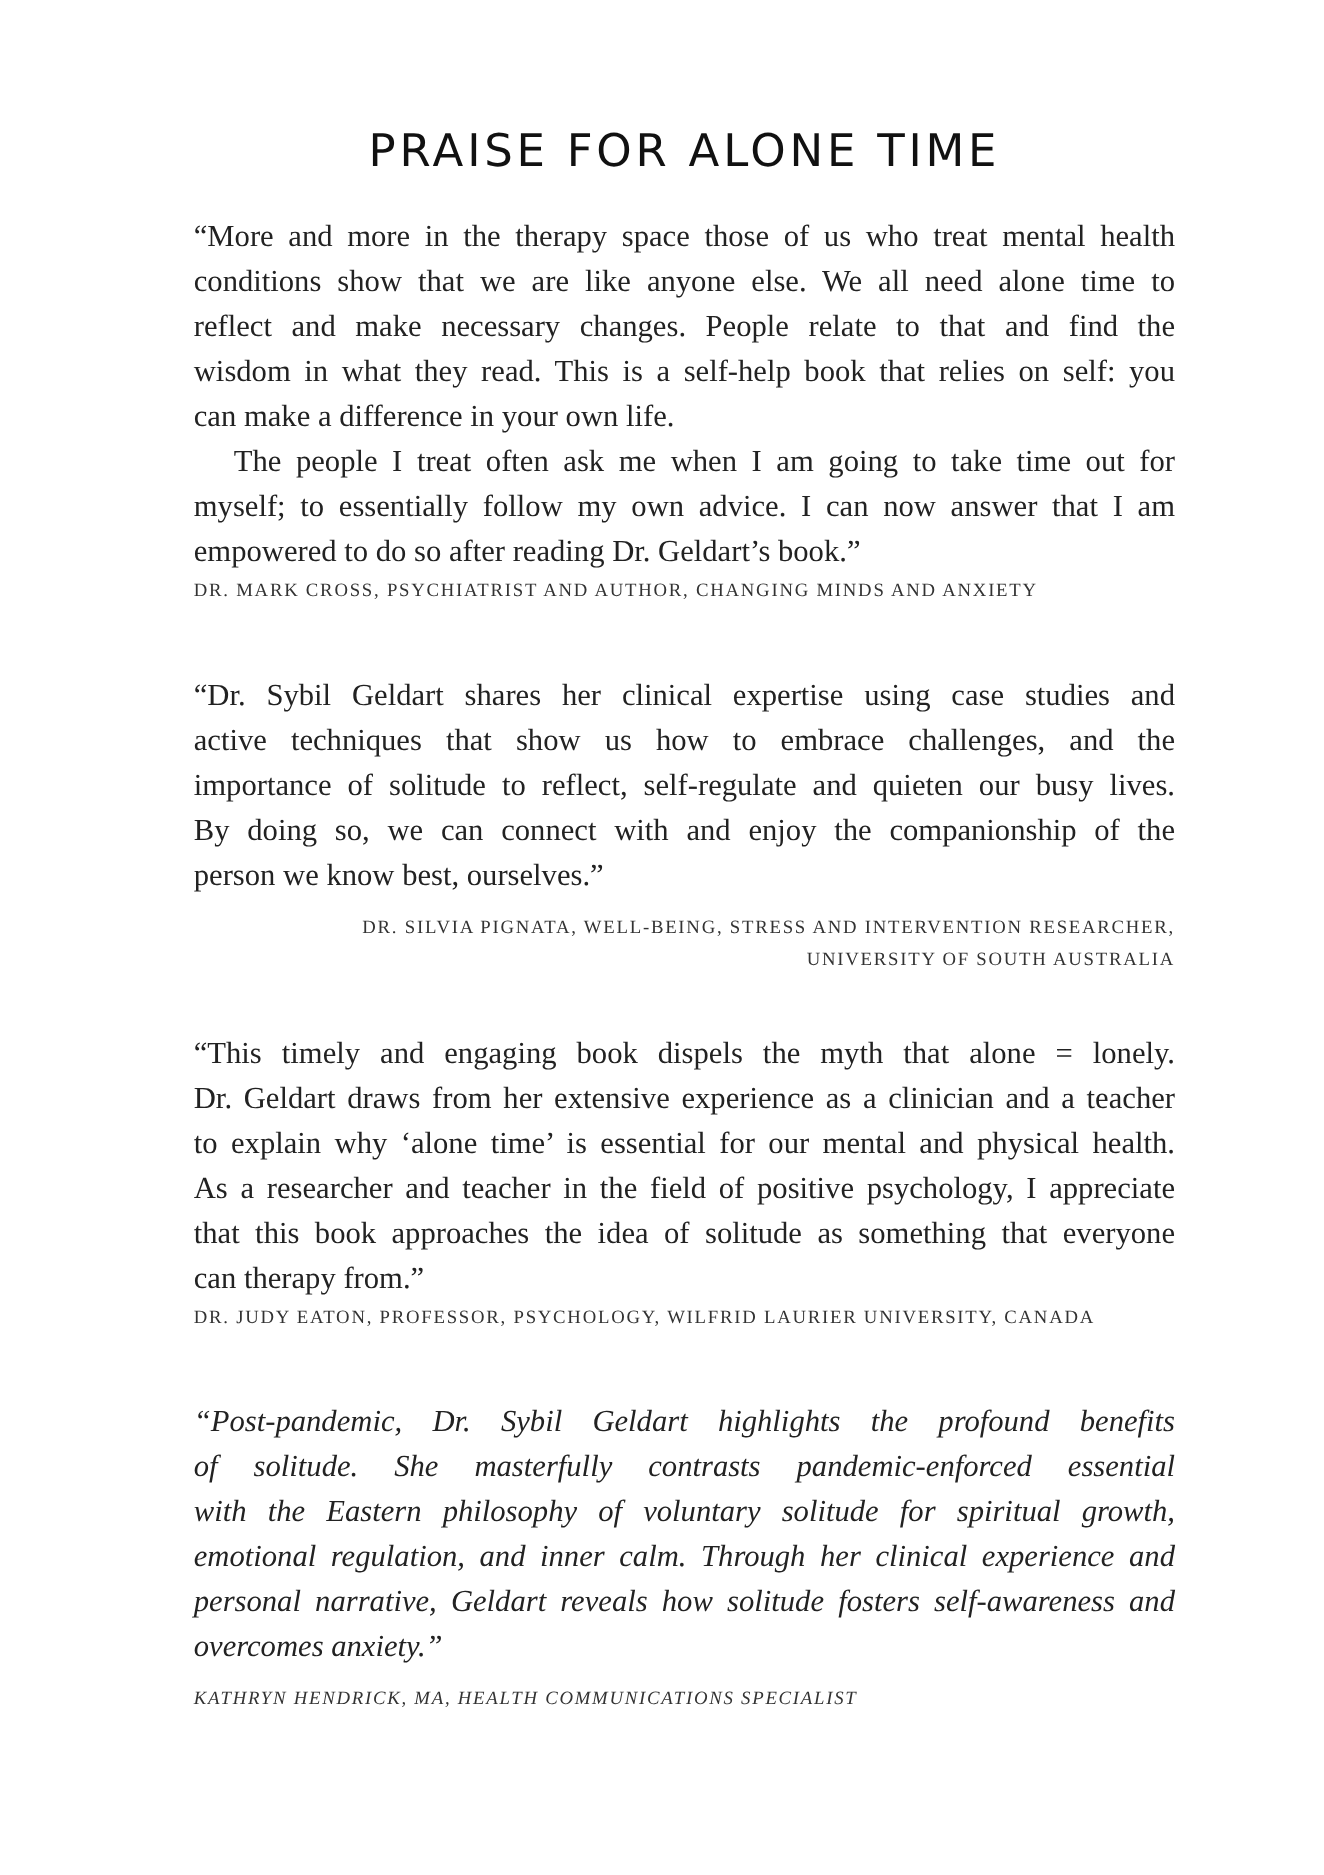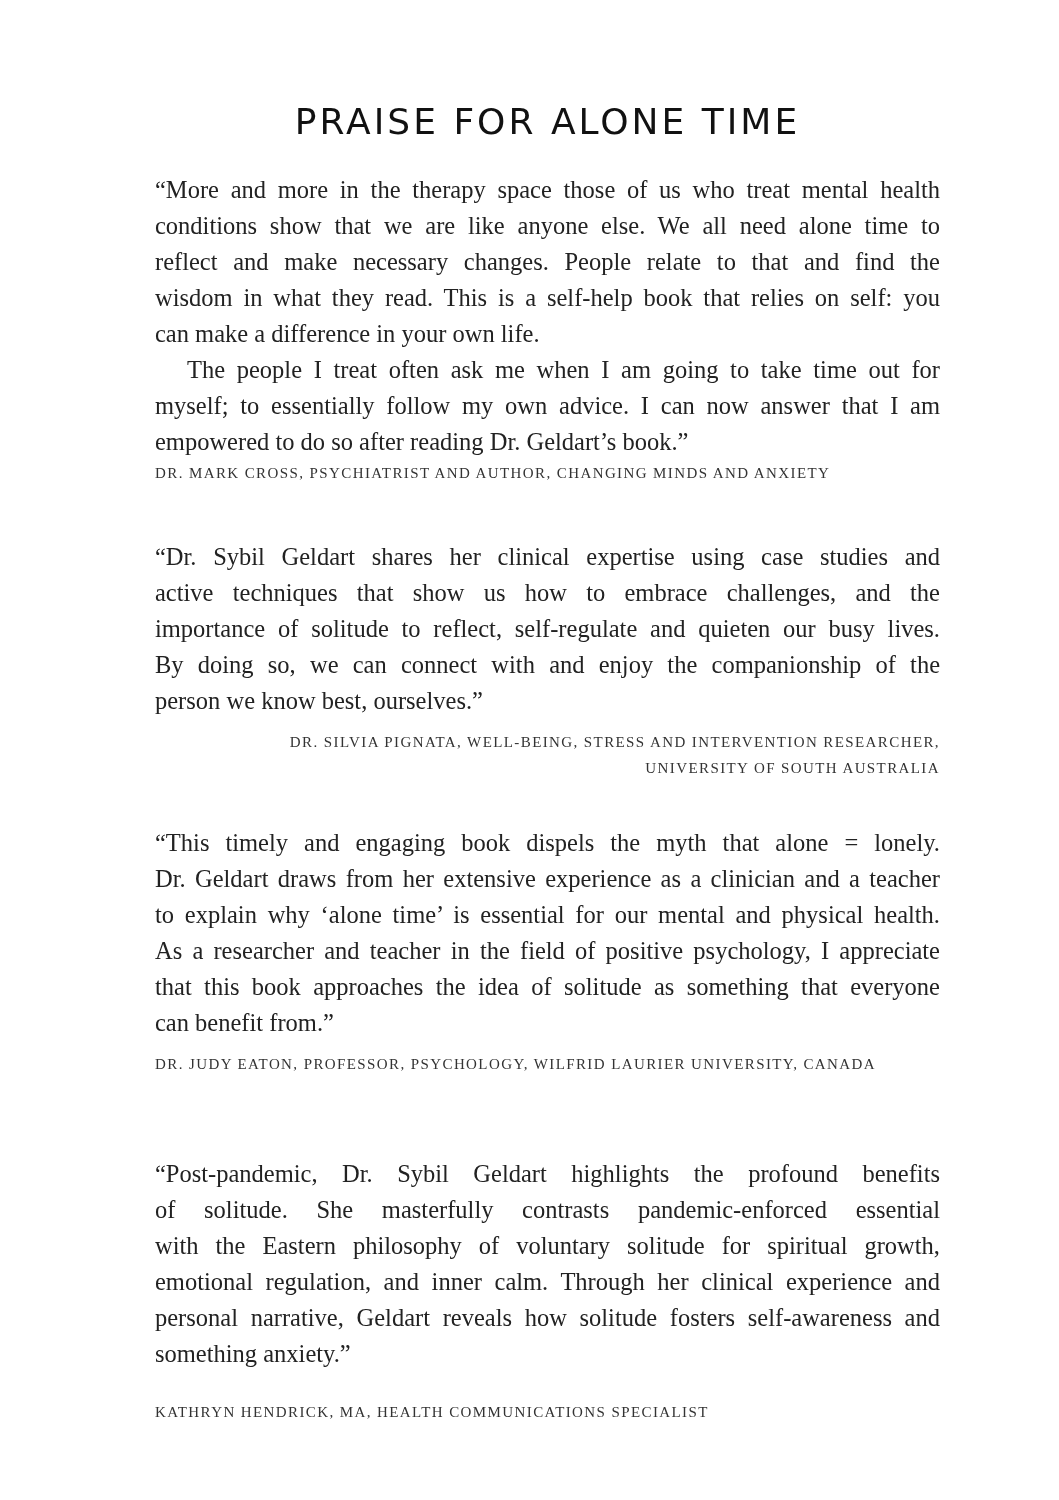--- a/index.html
+++ b/index.html
@@ -66,23 +66,23 @@
     line-height: 26px;
     text-transform: uppercase;
     color: #333333;
     margin: 0;
   }
   #q1 { top: 172px; }
   #q1 .attribution { margin-top: 0; }
   #q2 { top: 539px; }
   #q2 .attribution { margin-top: 10px; text-align: right; }
   #q3 { top: 825px; }
-  #q3 .attribution { margin-top: 10px; }
-  #q4 { top: 1156px; }
-  #q4 .attribution { margin-top: 27px; }
+  #q3 .attribution { }
+  #q4 { top: 1120px; font-style: italic; }
+  #q4 .attribution { margin-top: 10px; }
 </style>
 </head>
 <body>
 
 <div class="page">
 
   <h1 class="title">PRAISE FOR ALONE TIME</h1>
 
   <section class="quote-block" id="q1">
     <div class="quote-text">
@@ -119,33 +119,33 @@
   </section>
 
   <section class="quote-block" id="q3">
     <div class="quote-text">
       <p>
         <span class="line">“This timely and engaging book dispels the myth that alone = lonely.</span>
         <span class="line">Dr. Geldart draws from her extensive experience as a clinician and a teacher</span>
         <span class="line">to explain why ‘alone time’ is essential for our mental and physical health.</span>
         <span class="line">As a researcher and teacher in the field of positive psychology, I appreciate</span>
         <span class="line">that this book approaches the idea of solitude as something that everyone</span>
-        <span class="line last">can benefit from.”</span>
+        <span class="line last">can therapy from.”</span>
       </p>
     </div>
     <p class="attribution">Dr. Judy Eaton, Professor, Psychology, Wilfrid Laurier University, Canada</p>
   </section>
 
   <section class="quote-block" id="q4">
     <div class="quote-text">
       <p>
         <span class="line">“Post-pandemic, Dr. Sybil Geldart highlights the profound benefits</span>
         <span class="line">of solitude. She masterfully contrasts pandemic-enforced essential</span>
         <span class="line">with the Eastern philosophy of voluntary solitude for spiritual growth,</span>
         <span class="line">emotional regulation, and inner calm. Through her clinical experience and</span>
         <span class="line">personal narrative, Geldart reveals how solitude fosters self-awareness and</span>
-        <span class="line last">something anxiety.”</span>
+        <span class="line last">overcomes anxiety.”</span>
       </p>
     </div>
     <p class="attribution">Kathryn Hendrick, MA, Health Communications Specialist</p>
   </section>
 
 </div>
 
 </body></html>

